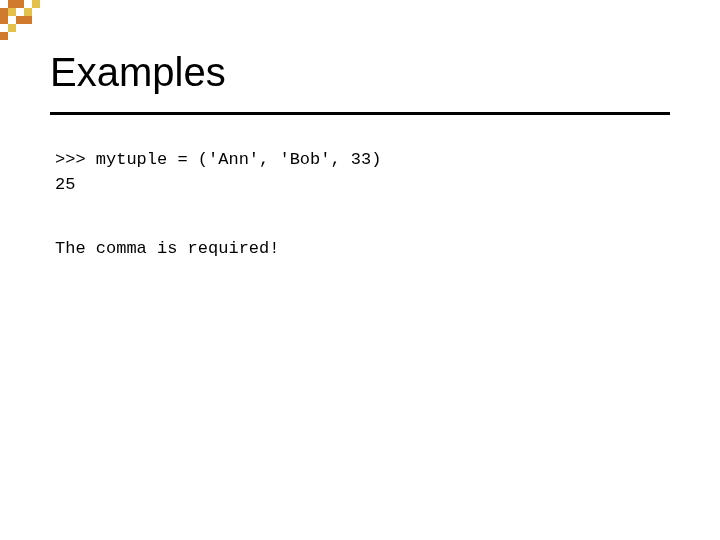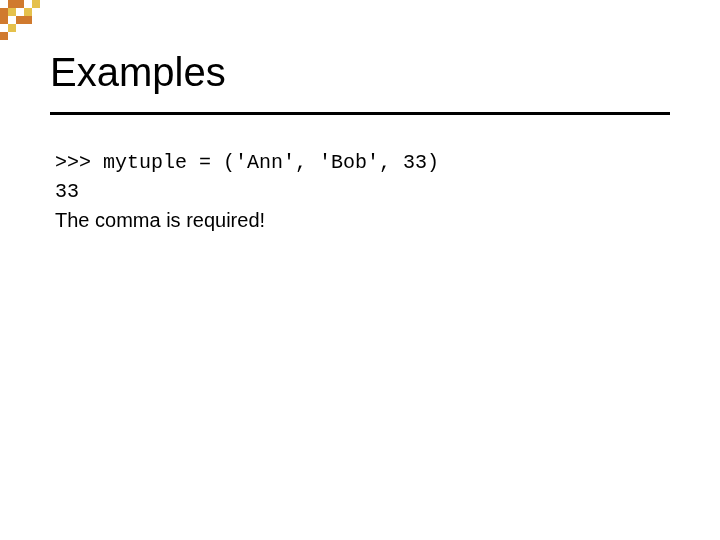--- a/index.html
+++ b/index.html
@@ -46,29 +46,30 @@
     top: 112px;
     left: 50px;
     right: 50px;
     border-bottom: 3px solid #000;
   }
   .body {
     position: absolute;
     top: 148px;
     left: 55px;
     right: 55px;
-    font-size: 20px;
+    font-size: 17px;
     line-height: 1.45;
   }
   .body .code {
     font-family: "Courier New", Courier, monospace;
     white-space: pre;
   }
   .body .note {
-    font-family: Liberation Sans, sans-serif;
+    font-family: Liberation Mono, monospace;
+    margin-top: 40px;
   }
 </style>
 </head>
 <body>
 
 <div class="slide">
 
   <div class="logo">
       <div class="cell" style="left: 8px; top: 0px; background: rgb(208, 122, 46);"></div>
       <div class="cell" style="left: 16px; top: 0px; background: rgb(208, 122, 46);"></div>
@@ -81,17 +82,17 @@
       <div class="cell" style="left: 24px; top: 16px; background: rgb(208, 122, 46);"></div>
       <div class="cell" style="left: 8px; top: 24px; background: rgb(229, 193, 76);"></div>
       <div class="cell" style="left: 0px; top: 32px; background: rgb(208, 122, 46);"></div>
     </div>
 
   <div class="title">Examples</div>
   <div class="title-rule"></div>
 
   <div class="body">
     <div class="code">&gt;&gt;&gt; mytuple = ('Ann', 'Bob', 33)</div>
-    <div class="code">33</div>
+    <div class="code">25</div>
     <div class="note">The comma is required!</div>
   </div>
 
 </div>
 
 </body></html>

